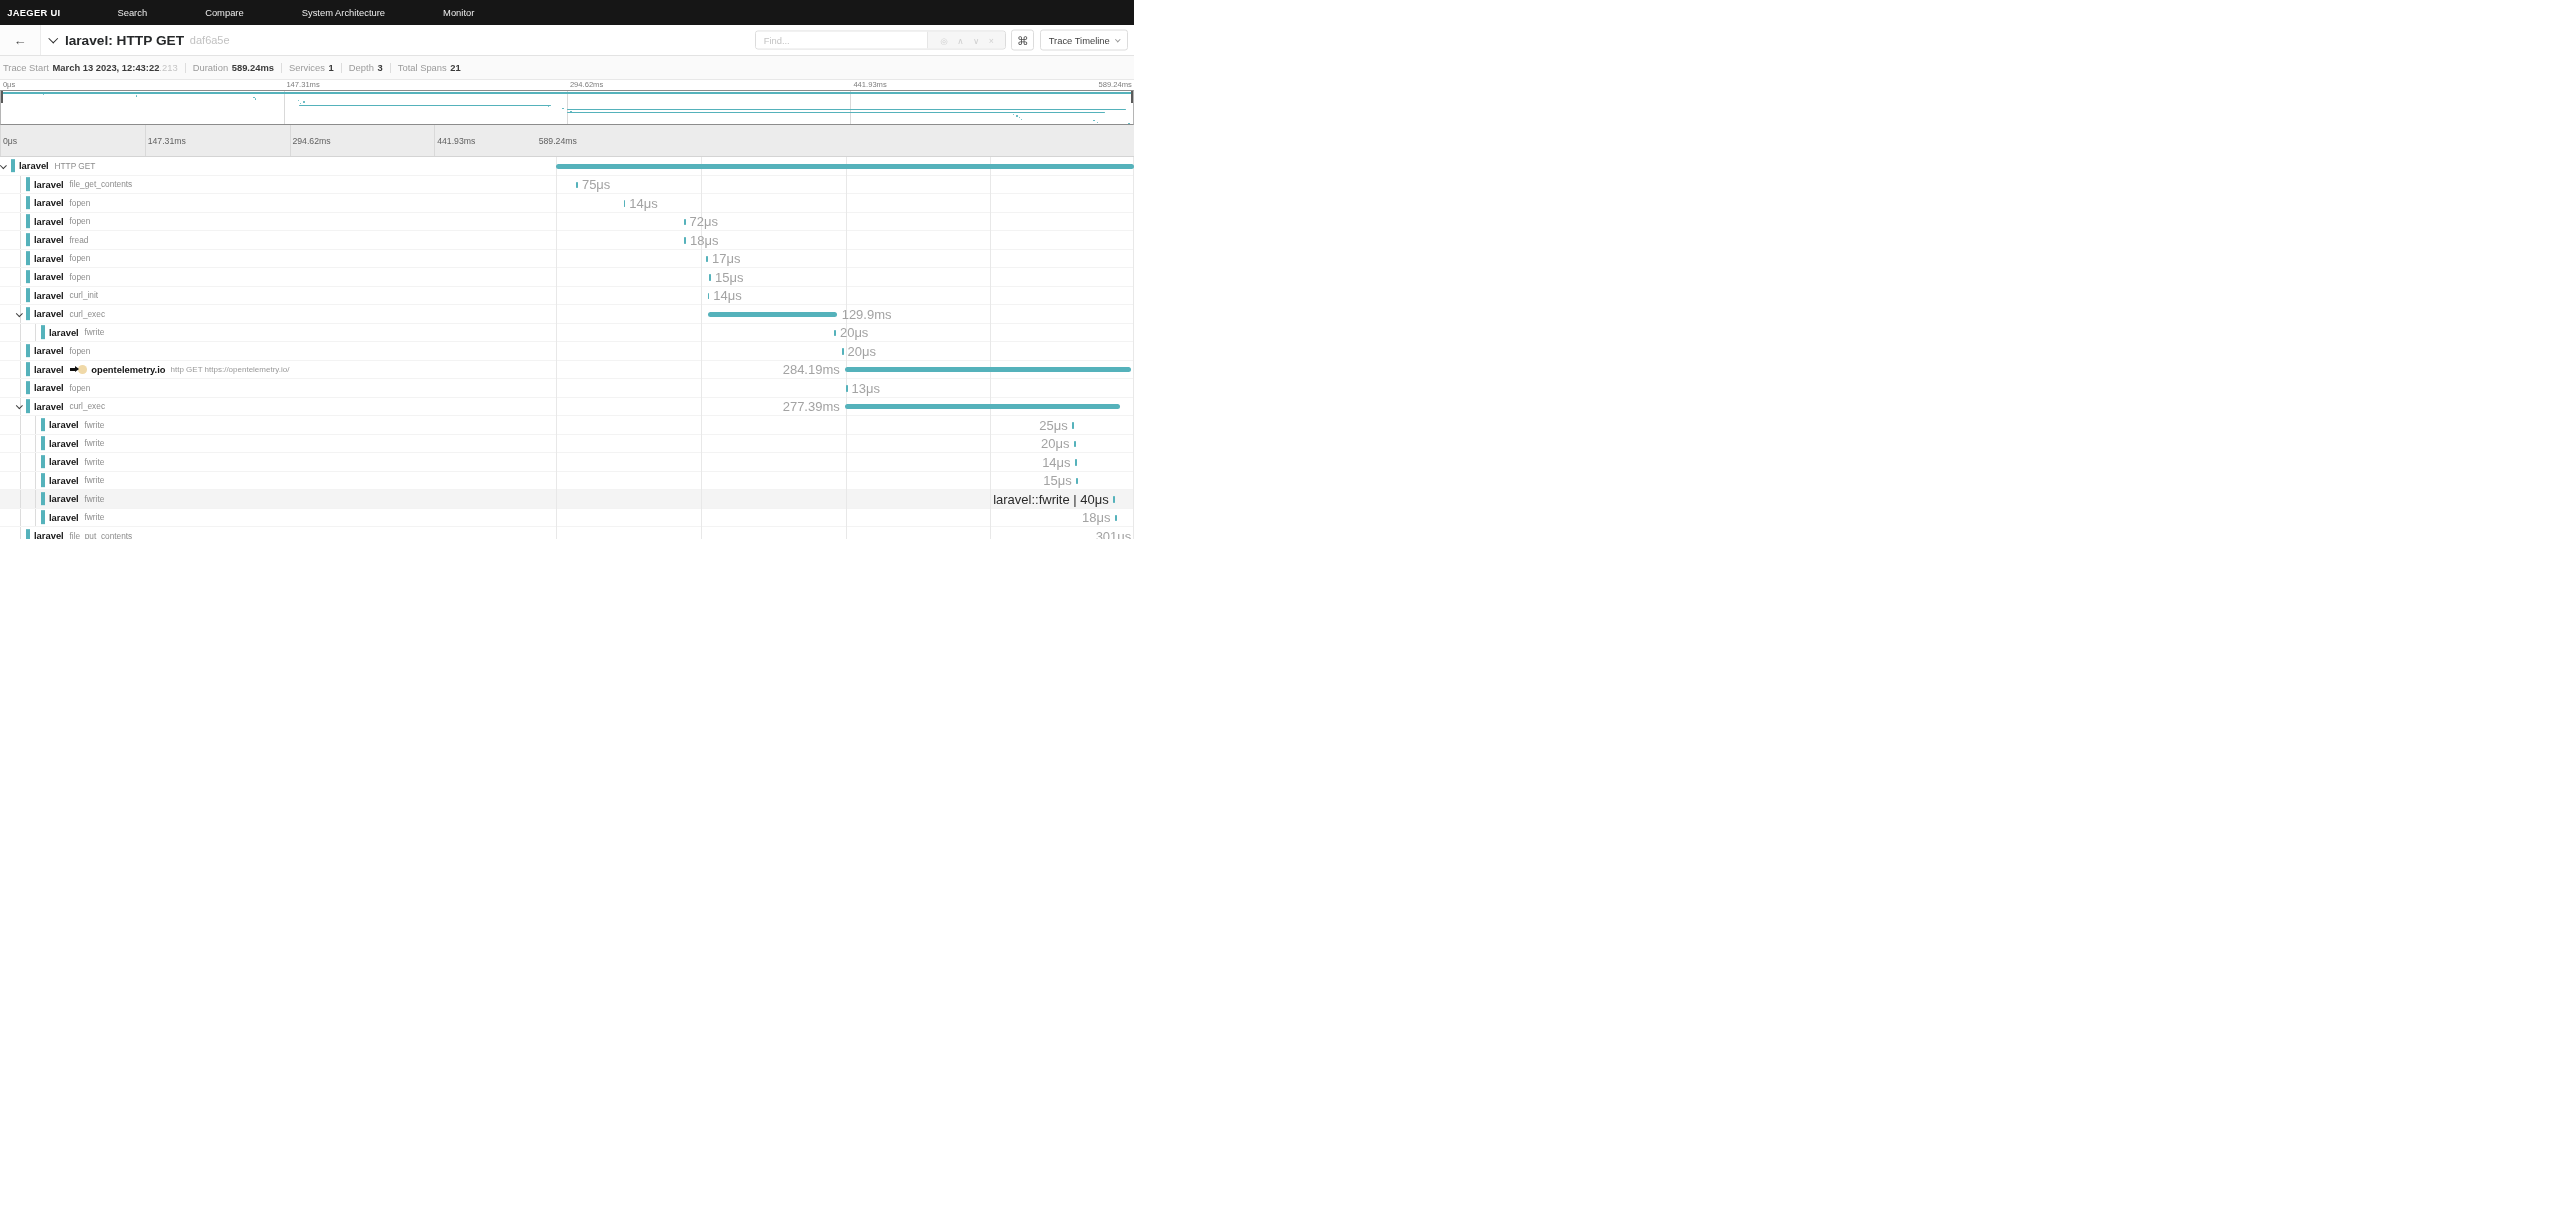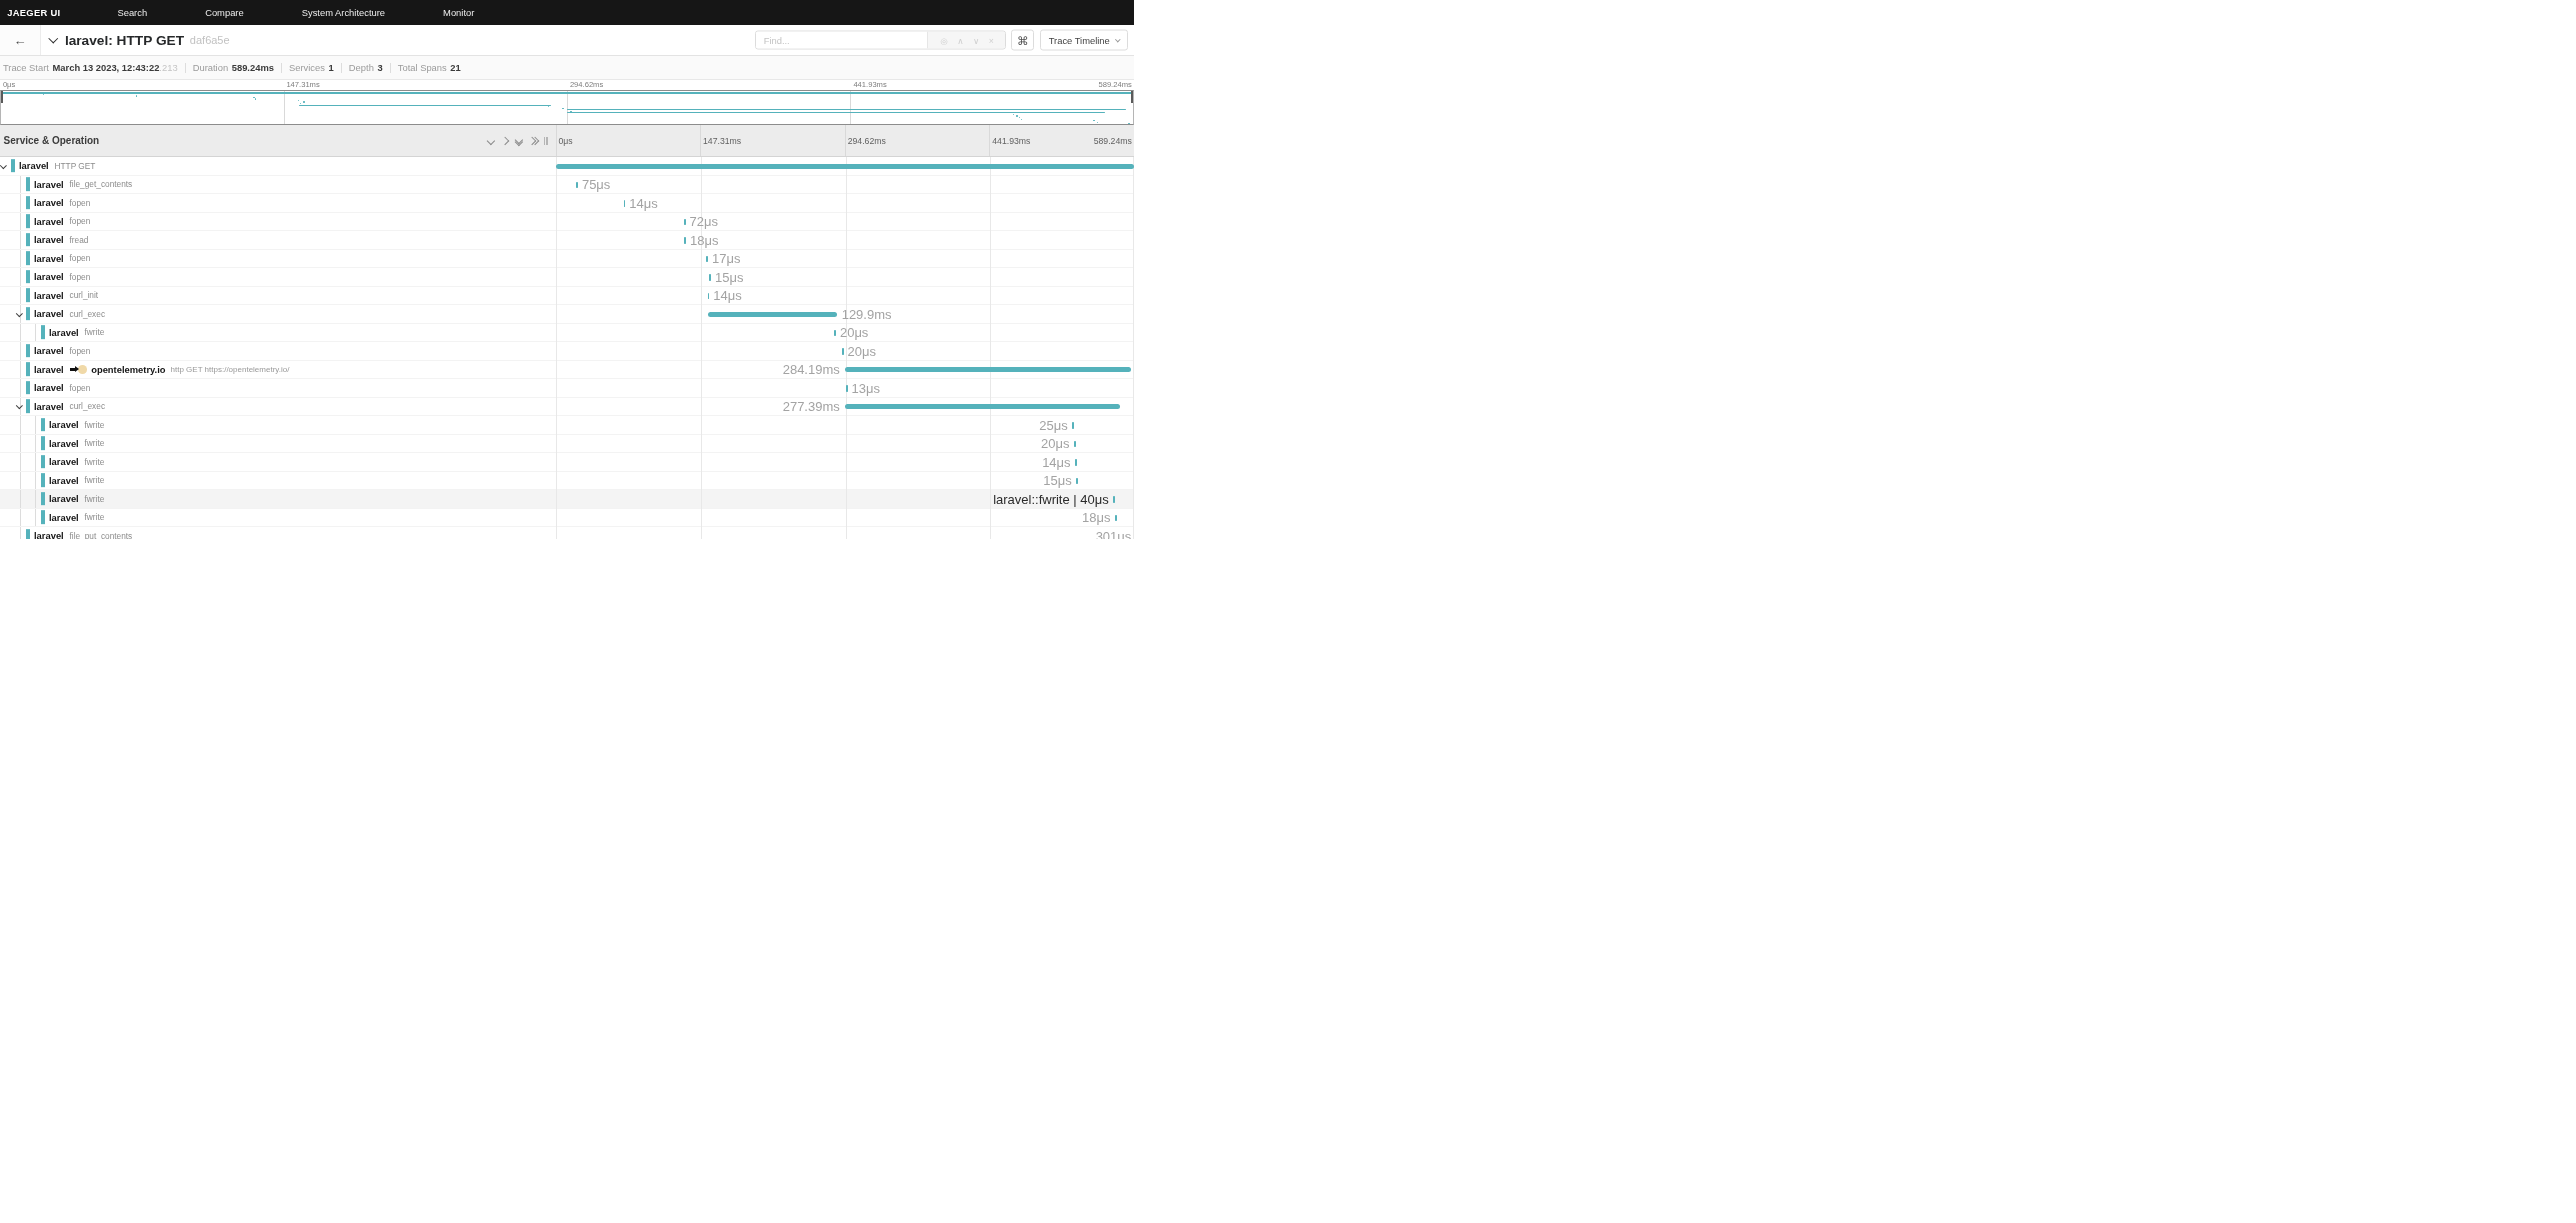--- a/index.html
+++ b/index.html
@@ -225,39 +225,20 @@
     <div class="mini-span" style="background: rgb(85, 178, 187); left: 89.4%; width: 1.4px; top: 23px;"></div>
     <div class="mini-span" style="background: rgb(85, 178, 187); left: 89.7%; width: 1.4px; top: 24.4px;"></div>
     <div class="mini-span" style="background: rgb(85, 178, 187); left: 89.9%; width: 1.4px; top: 26px;"></div>
     <div class="mini-span" style="background: rgb(85, 178, 187); left: 90.1%; width: 1.4px; top: 27.5px;"></div>
     <div class="mini-span" style="background: rgb(85, 178, 187); left: 96.5%; width: 1.4px; top: 29px;"></div>
     <div class="mini-span" style="background: rgb(85, 178, 187); left: 96.8%; width: 1.4px; top: 31px;"></div>
     <div class="mini-span" style="background: rgb(85, 178, 187); left: 99.6%; width: 1.4px; top: 32px;"></div>
   </div>
 
 <div class="col-header">
-  <div class="col-left">
-    <span class="col-title">Service &amp; Operation</span>
-    <div class="col-controls">
-      <span class="chev down"></span>
-      <span class="chev right"></span>
-      <span class="dbl">
-          <span class="chev down"></span>
-          <span class="chev down"></span>
-        </span>
-      <span class="dblr">
-          <span class="chev right"></span>
-          <span class="chev right"></span>
-        </span>
-    </div>
-    <div class="col-resizer">
-        <i></i>
-        <i></i>
-      </div>
-  </div>
   <div class="col-right">
       <span class="tick-label" style="left: 2.9px;">0μs</span>
       <span class="tick-label" style="left: calc(25% + 2.9px);">147.31ms</span>
       <span class="tick-label" style="left: calc(50% + 2.9px);">294.62ms</span>
       <span class="tick-label" style="left: calc(75% + 2.9px);">441.93ms</span>
       <span class="tick-label" style="right: 2.2px;">589.24ms</span>
       <div class="hdr-grid" style="left: 0%;"></div>
       <div class="hdr-grid" style="left: 25%;"></div>
       <div class="hdr-grid" style="left: 50%;"></div>
       <div class="hdr-grid" style="left: 75%;"></div>

